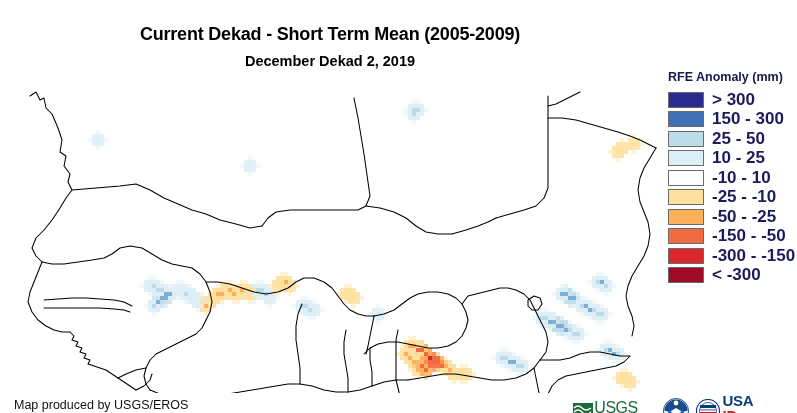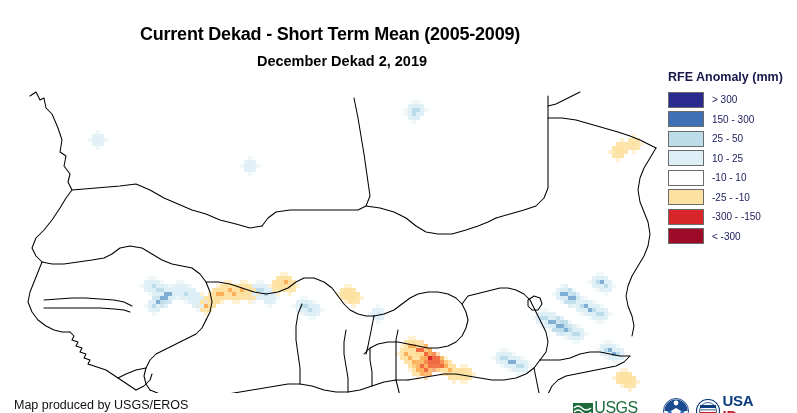--- a/index.html
+++ b/index.html
@@ -3,37 +3,37 @@
 <meta charset="utf-8">
 <style>
   html,body{margin:0;padding:0;background:#ffffff;}
   body{width:797px;height:413px;overflow:hidden;
        font-family:"Liberation Sans","DejaVu Sans",sans-serif;}
   #root{position:relative;width:797px;height:408px;background:#fff;margin-top:16px;}
 
   
   #title{position:absolute;top:8px;left:0;width:660px;text-align:center;
          font-size:18px;font-weight:bold;color:#000;letter-spacing:-0.2px;}
-  #subtitle{position:absolute;top:37px;left:12px;width:660px;text-align:center;
+  #subtitle{position:absolute;top:37px;left:0;width:660px;text-align:center;
             font-size:14.5px;font-weight:bold;color:#000;}
 
   
   #map-panel{position:absolute;left:0;top:62px;width:660px;height:315px;
              background:#ffffff;overflow:hidden;}
   #map-svg{position:absolute;left:0;top:0;width:660px;height:315px;}
 
   
   #legend{position:absolute;left:662px;top:54px;width:135px;height:245px;}
   #legend-title{font-size:12.5px;font-weight:bold;color:#18184a;
                 margin:0 0 6px 6px;white-space:nowrap;}
   .legend-row{display:flex;align-items:center;height:19.5px;}
   .legend-swatch{width:36px;height:16px;border:1px solid #6b6b6b;
                  margin-left:6px;box-sizing:border-box;flex:none;}
-  .legend-label{font-size:10px;color:#1b1b5c;margin-left:8px;
-                white-space:nowrap;}
+  .legend-label{font-size:17px;color:#1b1b5c;margin-left:8px;
+                white-space:nowrap;font-weight:bold;}
 
   
   #credit{position:absolute;left:14px;top:382px;font-size:12.5px;color:#111;}
 
   
   #logos{position:absolute;right:6px;top:379px;height:32px;
          display:flex;align-items:center;gap:7px;}
   .logo{display:flex;align-items:center;height:30px;}
   
   .usgs-text{font-size:16px;font-weight:normal;color:#1b6a3a;
@@ -1623,20 +1623,28 @@
         </div>
         <div class="legend-row">
           <div class="legend-swatch" style="background: rgb(255, 255, 255);"></div>
           <div class="legend-label">-10 - 10</div>
         </div>
         <div class="legend-row">
           <div class="legend-swatch" style="background: rgb(253, 225, 160);"></div>
           <div class="legend-label">-25 - -10</div>
         </div>
         <div class="legend-row">
+          <div class="legend-swatch" style="background: rgb(252, 176, 90);"></div>
+          <div class="legend-label">-50 - -25</div>
+        </div>
+        <div class="legend-row">
+          <div class="legend-swatch" style="background: rgb(240, 106, 66);"></div>
+          <div class="legend-label">-150 - -50</div>
+        </div>
+        <div class="legend-row">
           <div class="legend-swatch" style="background: rgb(216, 38, 42);"></div>
           <div class="legend-label">-300 - -150</div>
         </div>
         <div class="legend-row">
           <div class="legend-swatch" style="background: rgb(158, 11, 40);"></div>
           <div class="legend-label">&lt; -300</div>
         </div>
       </div>
   </div>
 

